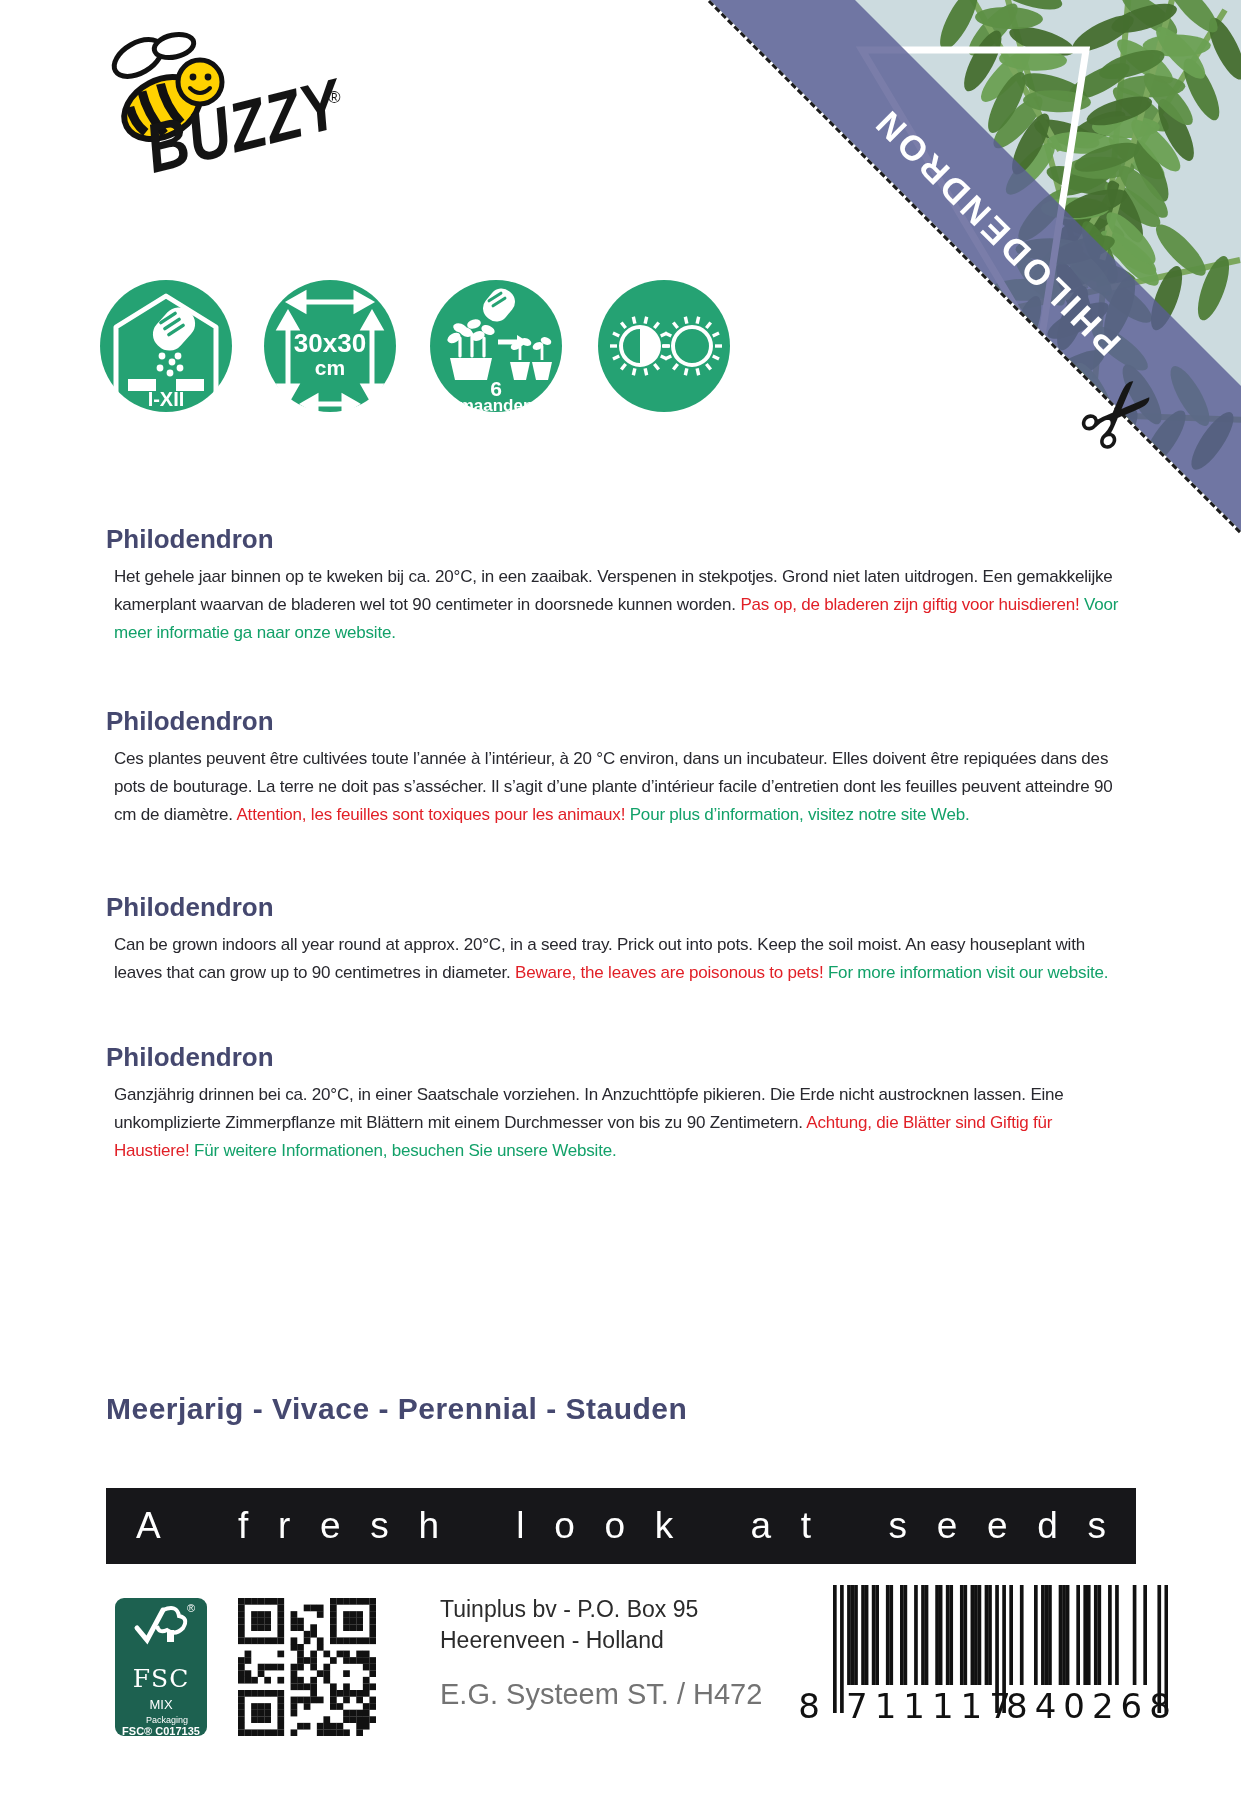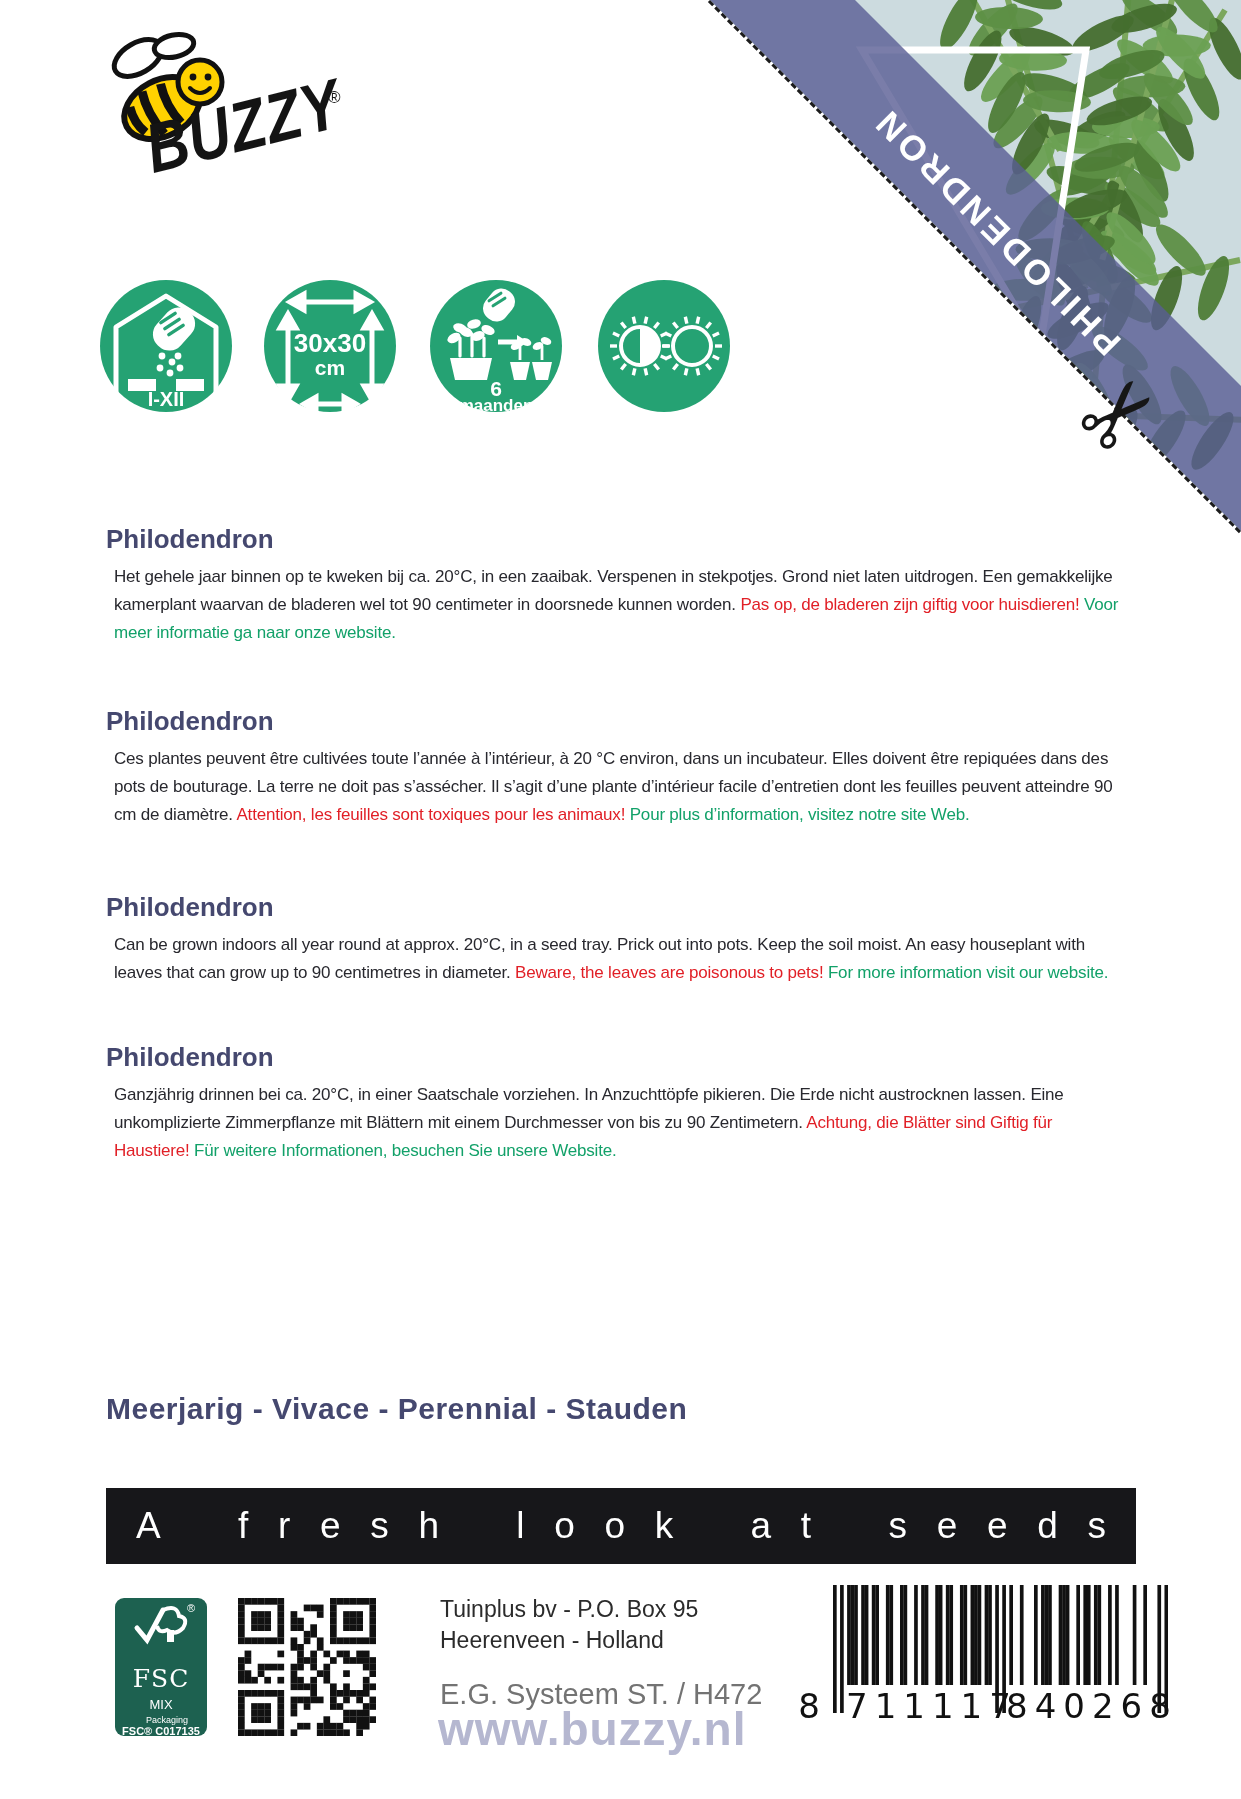--- a/index.html
+++ b/index.html
@@ -597,21 +597,20 @@
       <rect x="4" y="20" width="1.02" height="1.02" fill="#111"></rect>
       <rect x="5" y="20" width="1.02" height="1.02" fill="#111"></rect>
       <rect x="6" y="20" width="1.02" height="1.02" fill="#111"></rect>
     </svg>
 
   <div class="addr">
     <div>Tuinplus bv - P.O. Box 95</div>
     <div>Heerenveen - Holland</div>
   </div>
   <div class="sysline">E.G. Systeem ST. / H472</div>
-  <div class="website">www.buzzy.nl</div>
 
   <div class="barcode-wrap">
     <svg id="barcode-svg" width="335" height="130" viewBox="0 0 335 130">
         <rect x="0.00" y="0" width="3.68" height="128" fill="#111"></rect>
         <rect x="7.05" y="0" width="3.68" height="128" fill="#111"></rect>
         <rect x="14.11" y="0" width="3.68" height="100" fill="#111"></rect>
         <rect x="17.63" y="0" width="3.68" height="100" fill="#111"></rect>
         <rect x="21.16" y="0" width="3.68" height="100" fill="#111"></rect>
         <rect x="28.21" y="0" width="3.68" height="100" fill="#111"></rect>
         <rect x="31.74" y="0" width="3.68" height="100" fill="#111"></rect>

